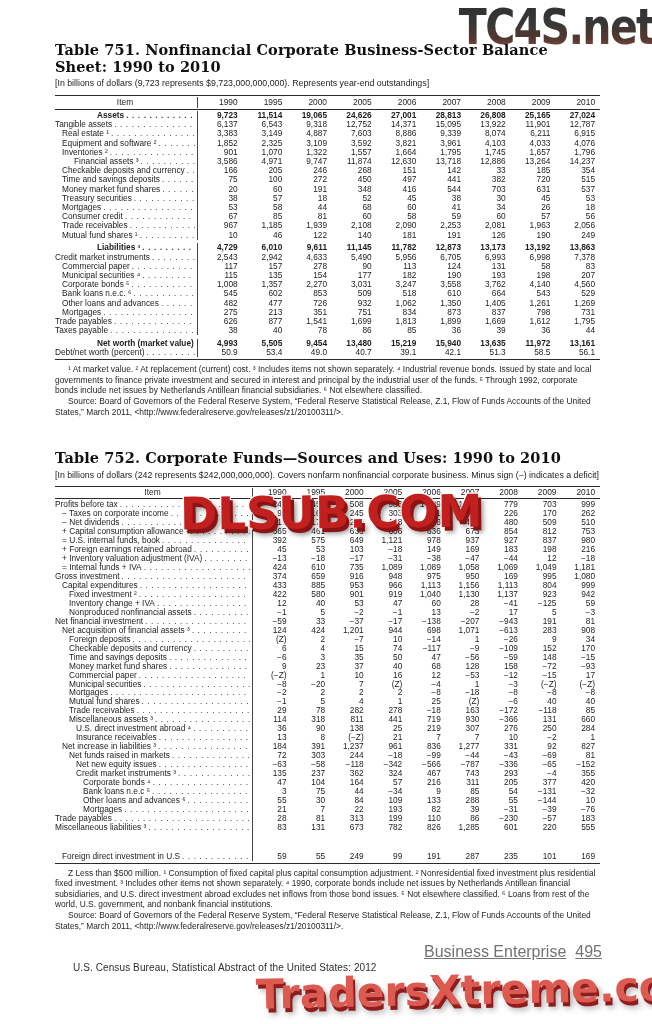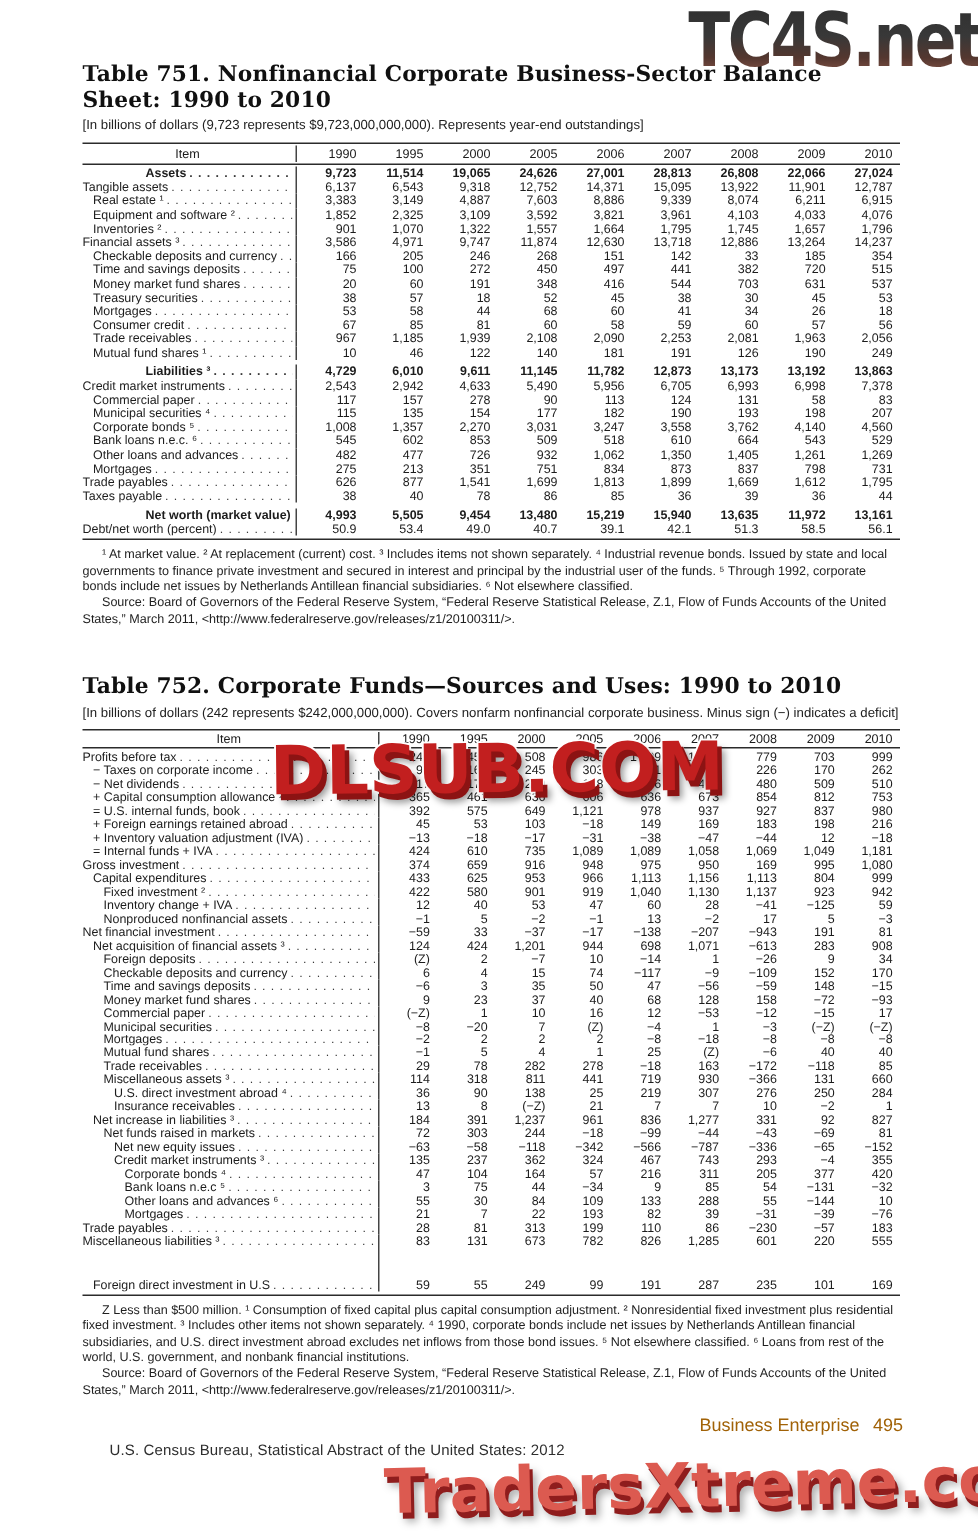--- a/index.html
+++ b/index.html
@@ -23,21 +23,21 @@
   .tval{flex:1;text-align:right;padding-right:5px;white-space:nowrap;}
   .lbl{white-space:nowrap;}
   .dots{flex:1;overflow:hidden;white-space:nowrap;color:#3a3a3a;padding-left:2px;}
   .dots::after{content:". . . . . . . . . . . . . . . . . . . . . . . . . . . . . . . . . . . . . . . . . . . . . . . . . . . . . . . . . . . .";letter-spacing:.6px;}
   .bold{font-weight:bold;}
   .gap{margin-top:3.5px;}
 
   .footnotes{margin-top:4px;font-size:8.4px;line-height:10.6px;color:#1f1f1f;}
   .footnotes p{margin:0;text-indent:13px;}
 
-  .foot-right{position:absolute;top:943px;right:50px;font-size:12px;color:#a16207;}
+  .foot-right{position:absolute;top:943px;right:50px;font-size:16px;color:#737373;text-decoration:underline;}
   .foot-right .pgnum{margin-left:9px;}
   .foot-left{position:absolute;top:962px;left:73px;font-size:10px;color:#2e2e2e;letter-spacing:.1px;}
 
   
   .wm{position:absolute;z-index:6;pointer-events:none;font-family:"DejaVu Sans",sans-serif;font-weight:800;white-space:nowrap;}
   .wm-top{top:-2px;right:-2px;font-size:50px;letter-spacing:-2px;transform:scaleX(.82);transform-origin:top right;color:#3a3a3a;}
   @supports ((-webkit-background-clip:text) or (background-clip:text)){
     .wm-top{background:linear-gradient(180deg,#2e2e2e 0%,#383838 45%,#54372f 70%,#8a564a 92%);-webkit-background-clip:text;background-clip:text;color:transparent;}
   }
   .wm-mid{left:180px;top:486px;font-size:45px;letter-spacing:0;color:#c21f1f;-webkit-text-stroke:2.5px #ffffff;paint-order:stroke fill;transform:rotate(-.6deg);
@@ -71,21 +71,21 @@
           <div class="lbl" style="padding-left: 42px;">Assets</div>
           <div class="dots"></div>
         </div>
         <div class="tval">9,723</div>
         <div class="tval">11,514</div>
         <div class="tval">19,065</div>
         <div class="tval">24,626</div>
         <div class="tval">27,001</div>
         <div class="tval">28,813</div>
         <div class="tval">26,808</div>
-        <div class="tval">22,066</div>
+        <div class="tval">25,165</div>
         <div class="tval">27,024</div>
       </div>
       <div class="trow">
         <div class="titem">
           <div class="lbl" style="padding-left: 0px;">Tangible assets</div>
           <div class="dots"></div>
         </div>
         <div class="tval">6,137</div>
         <div class="tval">6,543</div>
         <div class="tval">9,318</div>
@@ -136,21 +136,21 @@
         <div class="tval">1,322</div>
         <div class="tval">1,557</div>
         <div class="tval">1,664</div>
         <div class="tval">1,795</div>
         <div class="tval">1,745</div>
         <div class="tval">1,657</div>
         <div class="tval">1,796</div>
       </div>
       <div class="trow">
         <div class="titem">
-          <div class="lbl" style="padding-left: 0px;">Financial assets ³</div>
+          <div class="lbl" style="padding-left: 0px; margin-left: 19px;">Financial assets ³</div>
           <div class="dots"></div>
         </div>
         <div class="tval">3,586</div>
         <div class="tval">4,971</div>
         <div class="tval">9,747</div>
         <div class="tval">11,874</div>
         <div class="tval">12,630</div>
         <div class="tval">13,718</div>
         <div class="tval">12,886</div>
         <div class="tval">13,264</div>
@@ -613,21 +613,21 @@
         <div class="tval">169</div>
         <div class="tval">995</div>
         <div class="tval">1,080</div>
       </div>
       <div class="trow">
         <div class="titem">
           <div class="lbl" style="padding-left: 7px;">Capital expenditures</div>
           <div class="dots"></div>
         </div>
         <div class="tval">433</div>
-        <div class="tval">625</div>
+        <div class="tval">885</div>
         <div class="tval">953</div>
         <div class="tval">966</div>
         <div class="tval">1,113</div>
         <div class="tval">1,156</div>
         <div class="tval">1,113</div>
         <div class="tval">804</div>
         <div class="tval">999</div>
       </div>
       <div class="trow">
         <div class="titem">

